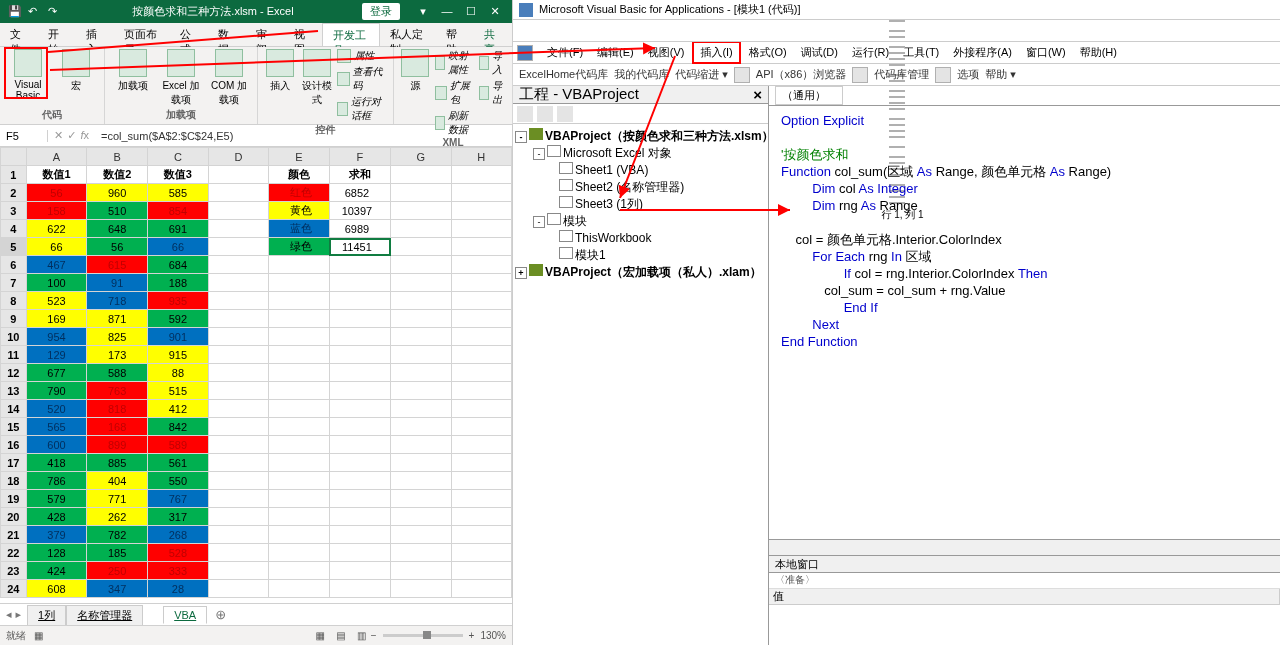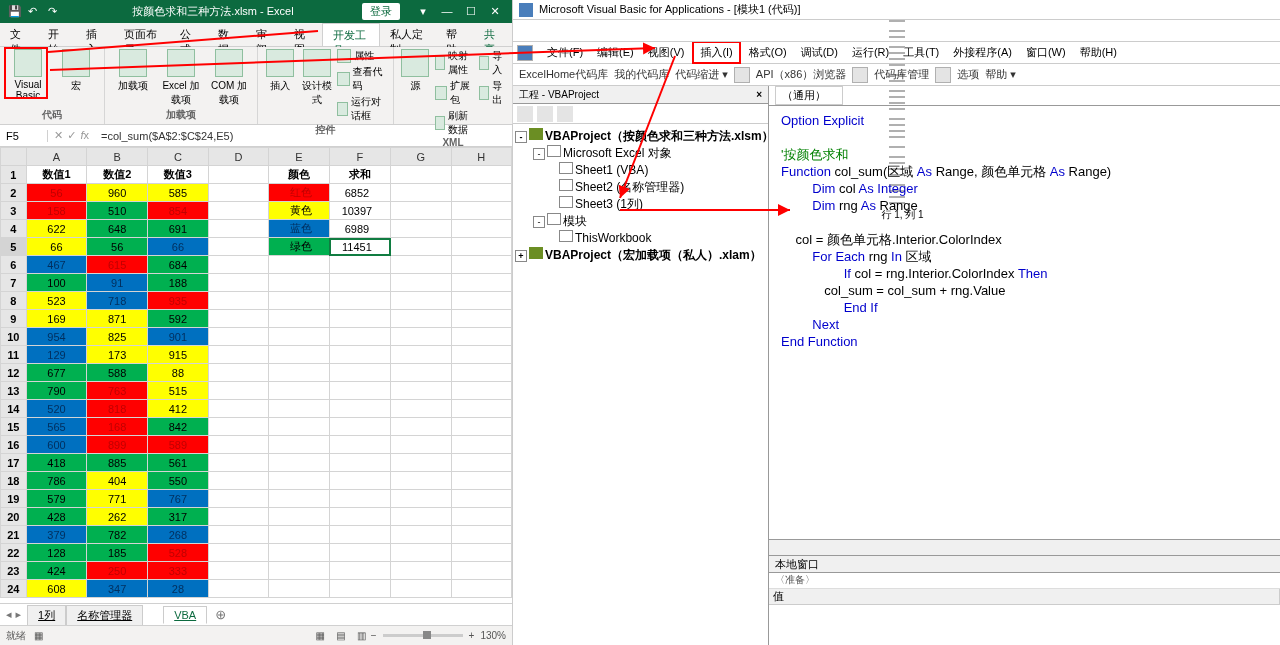--- a/index.html
+++ b/index.html
@@ -19,21 +19,21 @@
 .ribbon-tabs div { padding:4px 10px; cursor:default; }
 .ribbon-tabs .active { background:#fff; border:1px solid #d0d0d0; border-bottom:none; color:#0c6a3f; }
 .ribbon-tabs .share { margin-left:auto; color:#0c6a3f; }
 
 .ribbon-body { height:78px; background:#f3f2f1; display:flex; border-bottom:1px solid #d0d0d0; position:relative; }
 .rgroup { border-right:1px solid #d6d6d6; display:flex; flex-direction:column; align-items:center; padding:2px 6px; }
 .rgroup .icons { flex:1; display:flex; align-items:flex-start; gap:4px; }
 .big-btn { display:flex; flex-direction:column; align-items:center; width:44px; font-size:10px; text-align:center; gap:2px; }
 .big-btn .ic { width:28px; height:28px; background:#d9eadf; border:1px solid #8fbf9f; }
 .rgroup-label { font-size:10px; color:#666; text-align:center;font-weight:bold; }
-.small-btns { display:flex; flex-direction:column; gap:2px; font-size:10px; }
+.small-btns { display:flex; flex-direction:column; gap:2px; font-size:10px;font-style:italic; }
 .mini-item { display:flex; align-items:center; gap:3px; }
 .mini-ic { width:14px; height:14px; background:#d9eadf; border:1px solid #8fbf9f; display:inline-block; }
 
 .name-bar { height:22px; display:flex; align-items:center; border-bottom:1px solid #d0d0d0; font-size:11px; }
 .name-box { width:48px; border-right:1px solid #d0d0d0; padding:0 6px; }
 .fx-icons { display:flex; gap:4px; padding:0 6px; color:#999; }
 .fx-input { flex:1; padding:0 6px; color:#333; }
 
 .grid-wrap { flex:1; position:relative; overflow:hidden; }
 table.sheet { border-collapse:collapse; table-layout:fixed; }
@@ -75,21 +75,21 @@
 .tool-ic.blue { background:#4a7ebb; }
 .tool-sep { width:1px; height:16px; background:#ccc; }
 .menu-bar { height:22px; border-bottom:1px solid #ccc; display:flex; align-items:center; gap:2px; padding:0 4px; font-size:11px; }
 .menu-bar span { padding:2px 6px; }
 .menu-bar span.hl { border:2px solid red; }
 .toolbar2 { height:22px; border-bottom:1px solid #ccc; display:flex; align-items:center; gap:6px; padding:0 6px; font-size:11px; position:relative; }
 .toolbar2 .lnk { color:#333; }
 
 .vbe-main { flex:1; display:flex; }
 .proj-pane { width:256px; border-right:1px solid #999; display:flex; flex-direction:column; }
-.proj-title { height:18px; background:#f0f0f0; border-bottom:1px solid #999; display:flex; align-items:center; padding:0 6px; font-size:10px; justify-content:space-between;}
+.proj-title { height:18px; background:#f0f0f0; border-bottom:1px solid #999; display:flex; align-items:center; padding:0 6px; font-size:15px; justify-content:space-between;}
 .proj-title .x { font-weight:bold; }
 .proj-tools { height:20px; border-bottom:1px solid #ccc; display:flex; align-items:center; gap:4px; padding:0 4px; }
 .proj-tools span { width:16px; height:16px; background:#e4e4e4; }
 .tree { flex:1; padding:4px 2px; font-family:"NSimSun","SimSun",monospace; font-size:12px; line-height:17px; overflow:hidden; position:relative; }
 .tree-row { white-space:nowrap; }
 .tree-row.bold { font-weight:bold; }
 .tree-ic { display:inline-block; width:12px; height:12px; border:1px solid #888; text-align:center; line-height:10px; font-size:9px; margin-right:2px; background:#fff; }
 .tree-doc { display:inline-block; width:14px; height:12px; background:#fff; border:1px solid #888; margin-right:2px; }
 .tree-vba { display:inline-block; width:14px; height:12px; background:#6b8e23; margin-right:2px; }
 
@@ -647,20 +647,21 @@
         <span></span>
       </div>
       <div class="tree">
         <div class="tree-row bold"><span class="tree-ic">-</span><span class="tree-vba"></span><span>VBAProject（按颜色求和三种方法.xlsm）</span></div>
         <div class="tree-row" style="padding-left:18px"><span class="tree-ic">-</span><span class="tree-doc"></span><span>Microsoft Excel 对象</span></div>
         <div class="tree-row" style="padding-left:44px"><span class="tree-doc"></span><span>Sheet1 (VBA)</span></div>
         <div class="tree-row" style="padding-left:44px"><span class="tree-doc"></span><span>Sheet2 (名称管理器)</span></div>
         <div class="tree-row" style="padding-left:44px"><span class="tree-doc"></span><span>Sheet3 (1列)</span></div>
         <div class="tree-row" style="padding-left:18px"><span class="tree-ic">-</span><span class="tree-doc"></span><span>模块</span></div>
         <div class="tree-row" style="padding-left:44px"><span class="tree-doc"></span><span>ThisWorkbook</span></div>
+        <div class="tree-row" style="padding-left:44px"><span class="tree-doc"></span><span>模块1</span></div>
         <div class="tree-row bold"><span class="tree-ic">+</span><span class="tree-vba"></span><span>VBAProject（宏加载项（私人）.xlam）</span></div>
       </div>
     </div>
 
     <div class="code-pane">
       <div class="code-hdr">
         <span class="dd">（通用）</span>
       </div>
       <div class="code-body"><span class="kw">Option Explicit</span>
 

